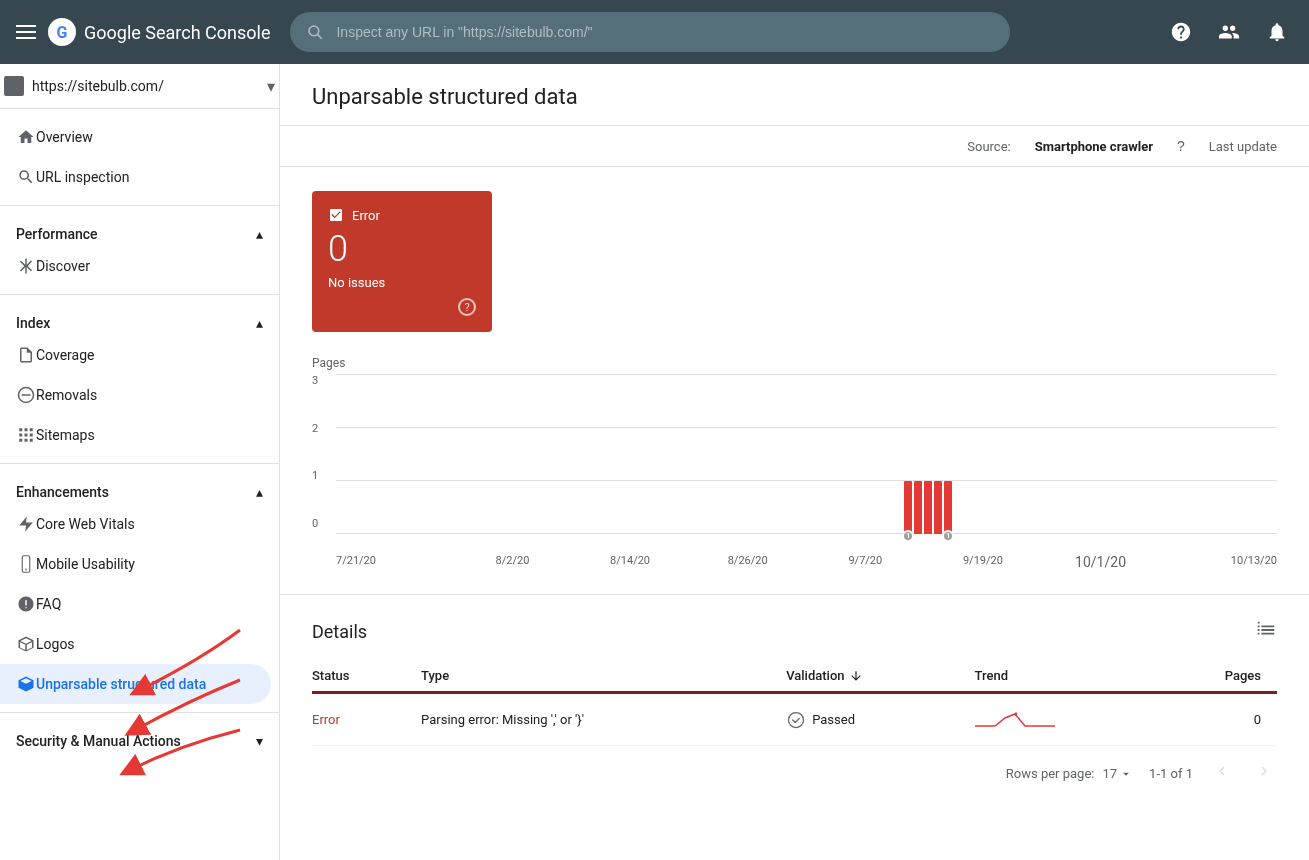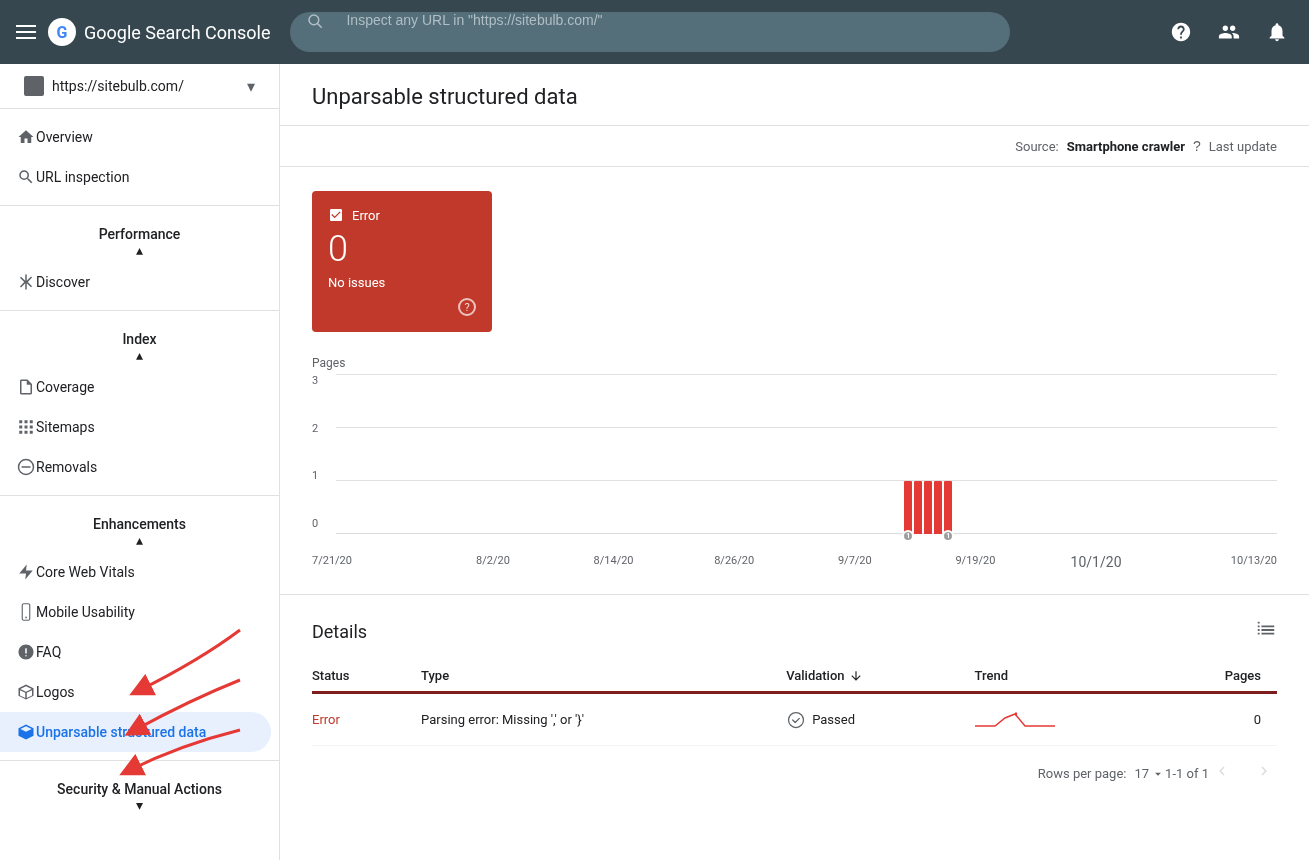--- a/index.html
+++ b/index.html
@@ -20,24 +20,24 @@
     .hamburger-icon span { display: block; width: 20px; height: 2px; background: #fff; }
     .logo-area { display: flex; align-items: center; gap: 8px; margin-right: 8px; }
     .logo-g { width: 28px; height: 28px; background: #fff; border-radius: 50%; display: flex; align-items: center; justify-content: center; font-size: 16px; font-weight: bold; color: #4285f4; }
     .logo-text { color: #fff; font-size: 18px; font-weight: 400; white-space: nowrap; }
     .search-bar {
       flex: 1;
       max-width: 720px;
       background: #546e7a;
       border-radius: 24px;
       display: flex;
-      align-items: flex-start;
+      align-items: center;
       padding: 0 16px;
       height: 40px;
-      gap: 22px;
+      gap: 12px;
     }
     .search-bar input {
       background: transparent;
       border: none;
       outline: none;
       color: #fff;
       font-size: 14px;
       flex: 1;
     }
     .search-bar input::placeholder { color: #b0bec5; }
@@ -53,21 +53,21 @@
       background: #fff;
       border-right: 1px solid #e0e0e0;
       overflow-y: auto;
       flex-shrink: 0;
       display: flex;
       flex-direction: column;
     }
     .site-selector {
       display: flex;
       align-items: center;
-      padding: 12px 24px;
+      padding: 12px 4px;
       border-bottom: 1px solid #e0e0e0;
       gap: 8px;
       cursor: pointer;
     }
     .site-icon { width: 20px; height: 20px; background: #5f6368; border-radius: 2px; display: flex; align-items: center; justify-content: center; }
     .site-icon svg { fill: #fff; width: 14px; height: 14px; }
     .site-url { font-size: 14px; color: #202124; flex: 1; }
     .chevron-down { color: #5f6368; font-size: 16px; }
 
     .sidebar-nav { padding: 8px 0; }
@@ -86,21 +86,20 @@
 
     .section-header {
       display: flex;
       align-items: center;
       justify-content: space-between;
       padding: 12px 16px 4px 16px;
       font-size: 14px;
       font-weight: 500;
       color: #202124;
       cursor: pointer;
-      flex-direction: column;
     }
 
     .divider { height: 1px; background: #e0e0e0; margin: 8px 0; }
 
     
     .main-content {
       flex: 1;
       overflow-y: auto;
       background: #fff;
     }
@@ -111,21 +110,21 @@
     .page-title { font-size: 22px; font-weight: 400; color: #202124; }
 
     .content-area { padding: 0; }
 
     
     .source-bar {
       display: flex;
       align-items: center;
       justify-content: flex-end;
       padding: 12px 32px;
-      gap: 8px;
+      gap: 24px;
       font-size: 13px;
       color: #5f6368;
       border-bottom: 1px solid #e0e0e0;
     }
     .source-bar strong { color: #202124; }
 
     
     .chart-section {
       padding: 24px 32px;
       border-bottom: 1px solid #e0e0e0;
@@ -173,20 +172,21 @@
       border-bottom: 1px solid #f1f3f4;
     }
     .status-error { color: #c0392b; }
     .validation-passed { display: flex; align-items: center; gap: 6px; color: #202124; }
 
     .table-footer {
       display: flex;
       align-items: center;
       justify-content: flex-end;
       padding: 12px 0;
+      gap: 16px;
       font-size: 13px;
       color: #5f6368;
     }
     .rows-per-page { display: flex; align-items: center; gap: 8px; }
     .pagination { display: flex; align-items: center; gap: 16px; }
     .page-nav { background: none; border: none; cursor: pointer; color: #5f6368; font-size: 18px; padding: 4px; border-radius: 50%; }
     .page-nav:disabled { color: #dadce0; cursor: default; }
 
     
     .sidebar::-webkit-scrollbar { width: 6px; }
@@ -289,33 +289,33 @@
         <div class="nav-icon">
           <svg width="18" height="18" viewBox="0 0 24 24" fill="#5f6368">
               <path d="M14 2H6c-1.1 0-2 .9-2 2v16c0 1.1.9 2 2 2h12c1.1 0 2-.9 2-2V8l-6-6zM6 20V4h7v5h5v11H6z"></path>
             </svg>
         </div>
         <span>Coverage</span>
       </div>
       <div class="nav-item">
         <div class="nav-icon">
           <svg width="18" height="18" viewBox="0 0 24 24" fill="#5f6368">
-              <path d="M3 3h4v4H3zm0 7h4v4H3zm0 7h4v4H3zm7-14h4v4h-4zm0 7h4v4h-4zm0 7h4v4h-4zm7-14h4v4h-4zm0 7h4v4h-4zm0 7h4v4h-4z"></path>
-            </svg>
-        </div>
-        <span>Sitemaps</span>
-      </div>
-      <div class="nav-item">
-        <div class="nav-icon">
-          <svg width="18" height="18" viewBox="0 0 24 24" fill="#5f6368">
               <circle cx="12" cy="12" r="10" stroke="#5f6368" stroke-width="2" fill="none"></circle>
               <line x1="6" y1="12" x2="18" y2="12" stroke="#5f6368" stroke-width="2"></line>
             </svg>
         </div>
         <span>Removals</span>
+      </div>
+      <div class="nav-item">
+        <div class="nav-icon">
+          <svg width="18" height="18" viewBox="0 0 24 24" fill="#5f6368">
+              <path d="M3 3h4v4H3zm0 7h4v4H3zm0 7h4v4H3zm7-14h4v4h-4zm0 7h4v4h-4zm0 7h4v4h-4zm7-14h4v4h-4zm0 7h4v4h-4zm0 7h4v4h-4z"></path>
+            </svg>
+        </div>
+        <span>Sitemaps</span>
       </div>
 
       <div class="divider"></div>
 
       <div class="section-header">
         <span>Enhancements</span>
         <span>▴</span>
       </div>
       <div class="nav-item">
         <div class="nav-icon">
@@ -429,21 +429,21 @@
                   <div style="width:8px;height:53px;background:#e53935;border-radius:1px 1px 0 0;"></div>
                   <div style="width:8px;height:53px;background:#e53935;border-radius:1px 1px 0 0;position:relative;">
                     <div style="position:absolute;bottom:-8px;left:50%;transform:translateX(-50%);width:12px;height:12px;border-radius:50%;background:#9e9e9e;border:2px solid #fff;display:flex;align-items:center;justify-content:center;font-size:7px;color:#fff;font-weight:bold;">1</div>
                   </div>
                 </div>
                 <div style="flex:2;"></div>
               </div>
             </div>
           </div>
 
-          <div style="display:flex;margin-top:20px;">
+          <div style="display:flex;margin-left:24px;margin-top:20px;">
             <span style="flex:1;font-size:11px;color:#5f6368;text-align:left;">7/21/20</span>
             <span style="flex:1;font-size:11px;color:#5f6368;text-align:center;">8/2/20</span>
             <span style="flex:1;font-size:11px;color:#5f6368;text-align:center;">8/14/20</span>
             <span style="flex:1;font-size:11px;color:#5f6368;text-align:center;">8/26/20</span>
             <span style="flex:1;font-size:11px;color:#5f6368;text-align:center;">9/7/20</span>
             <span style="flex:1;font-size:11px;color:#5f6368;text-align:center;">9/19/20</span>
             <span style="flex:1;font-size:14px;color:#5f6368;text-align:center;">10/1/20</span>
             <span style="flex:1;font-size:11px;color:#5f6368;text-align:right;">10/13/20</span>
           </div>
         </div>

